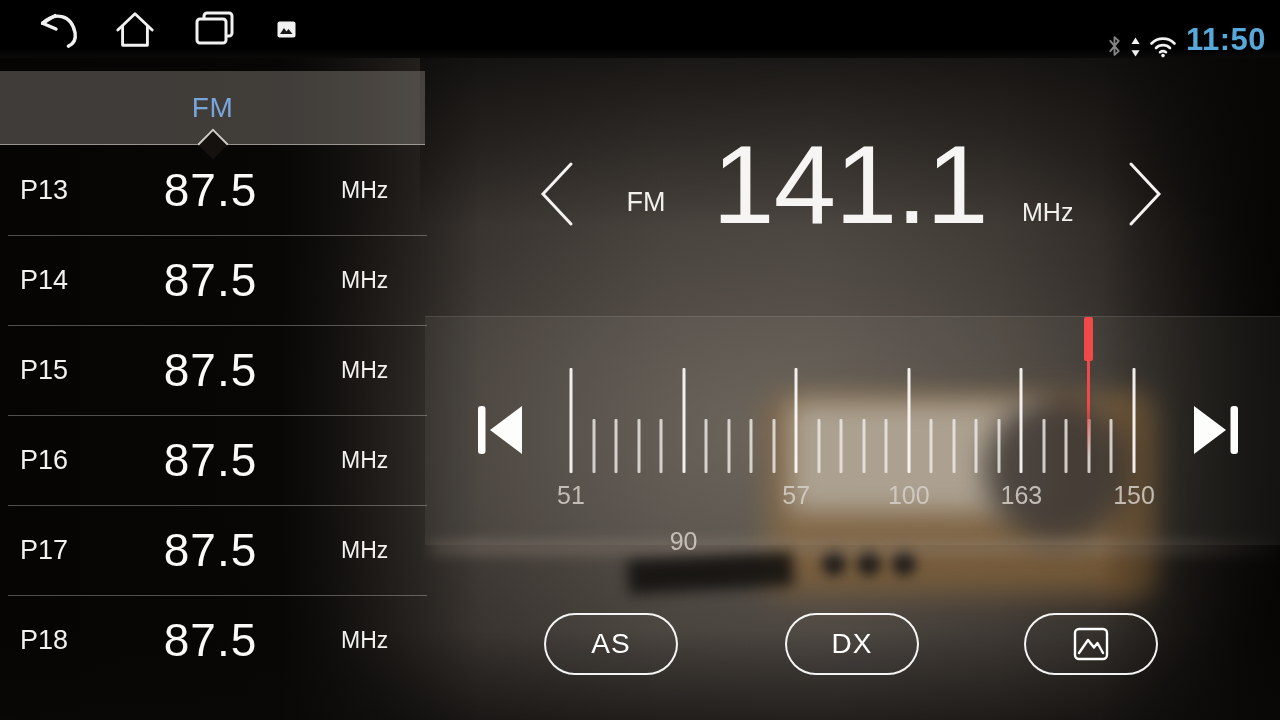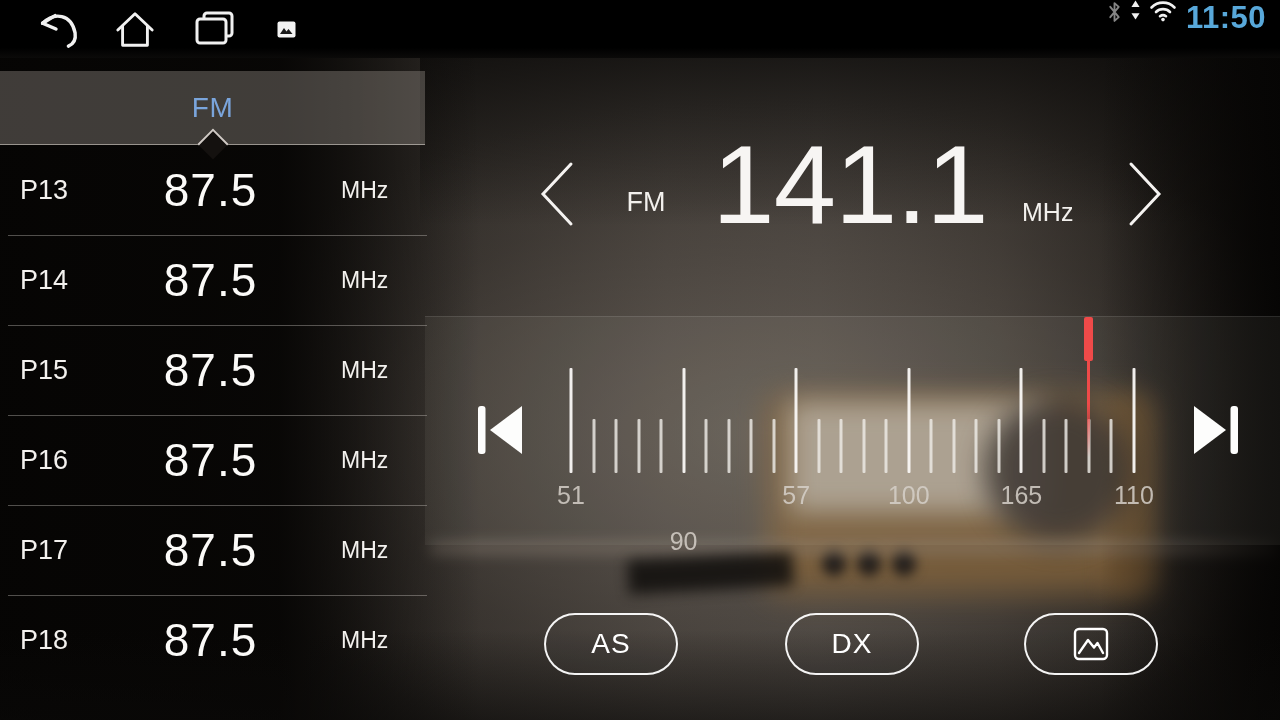--- a/index.html
+++ b/index.html
@@ -32,21 +32,21 @@
   .bg-bottom{left:0;bottom:0;width:1280px;height:90px;background:linear-gradient(0deg,rgba(10,9,8,.6),rgba(10,9,8,0));}
 
   
   .dial-overlay{position:absolute;left:425px;top:316px;width:855px;height:228px;
     background:rgba(255,250,243,.055);border-top:1px solid rgba(255,255,255,.10);}
 
   
   .statusbar{position:absolute;left:0;top:0;width:1280px;height:58px;background:linear-gradient(180deg,#000 82%,#0b0a09);z-index:10;}
   .sb-btn{position:absolute;top:0;height:58px;display:flex;align-items:center;justify-content:center;background:none;border:none;padding:0;cursor:pointer;}
   .sb-ico{stroke:#f1f1f1;stroke-width:3;fill:none;stroke-linecap:round;stroke-linejoin:round;}
-  .sb-right{position:absolute;right:14px;top:0;height:58px;display:flex;align-items:flex-start;gap:9px;}
+  .sb-right{position:absolute;right:14px;top:0;height:58px;display:flex;align-items:flex-end;gap:9px;}
   .sb-time{font-size:31px;font-weight:bold;letter-spacing:.5px;}
 
   
   .preset-panel{position:absolute;left:0;top:58px;width:425px;height:662px;z-index:5;}
   .tab{position:absolute;left:0;top:13px;width:425px;height:73px;
     background:rgba(128,122,115,.48);border-bottom:1px solid rgba(225,220,214,.55);
     display:flex;align-items:center;justify-content:center;cursor:pointer;}
   .tab-label{font-size:28px;letter-spacing:.5px;}
   .caret{position:absolute;left:50%;top:62px;width:20px;height:20px;
     transform:translateX(-50%) rotate(45deg);background:#14110f;
@@ -246,22 +246,22 @@
         <div class="tick minor" style="left: 88%;"></div>
         <div class="tick minor" style="left: 92%;"></div>
         <div class="tick minor" style="left: 96%;"></div>
         <div class="tick major" style="left: 100%;"></div>
       </div>
     <div class="dial-labels" id="dial-labels">
         <span class="dial-label" style="left: 0%;">51</span>
         <span class="dial-label" style="left: 20%; margin-top: 46px;">90</span>
         <span class="dial-label" style="left: 40%;">57</span>
         <span class="dial-label" style="left: 60%;">100</span>
-        <span class="dial-label" style="left: 80%;">165</span>
-        <span class="dial-label" style="left: 100%;">110</span>
+        <span class="dial-label" style="left: 80%;">163</span>
+        <span class="dial-label" style="left: 100%;">150</span>
       </div>
     <div class="needle" id="needle" style="left: 1088.96px;">
       <div class="needle-line" id="needle-line" style="background: linear-gradient(rgb(239, 74, 73) 62%, rgba(239, 74, 73, 0) 100%);"></div>
       <div class="needle-head" id="needle-head" style="background: rgb(239, 74, 73);"></div>
     </div>
 
     <button class="seek seek-next">
       <svg width="44" height="48" viewBox="0 0 44 48">
         <polygon points="0,0 0,48 32,24" fill="#fdfdfc"></polygon>
         <rect x="36.5" y="0" width="7.5" height="48" rx="3" fill="#fdfdfc"></rect>

